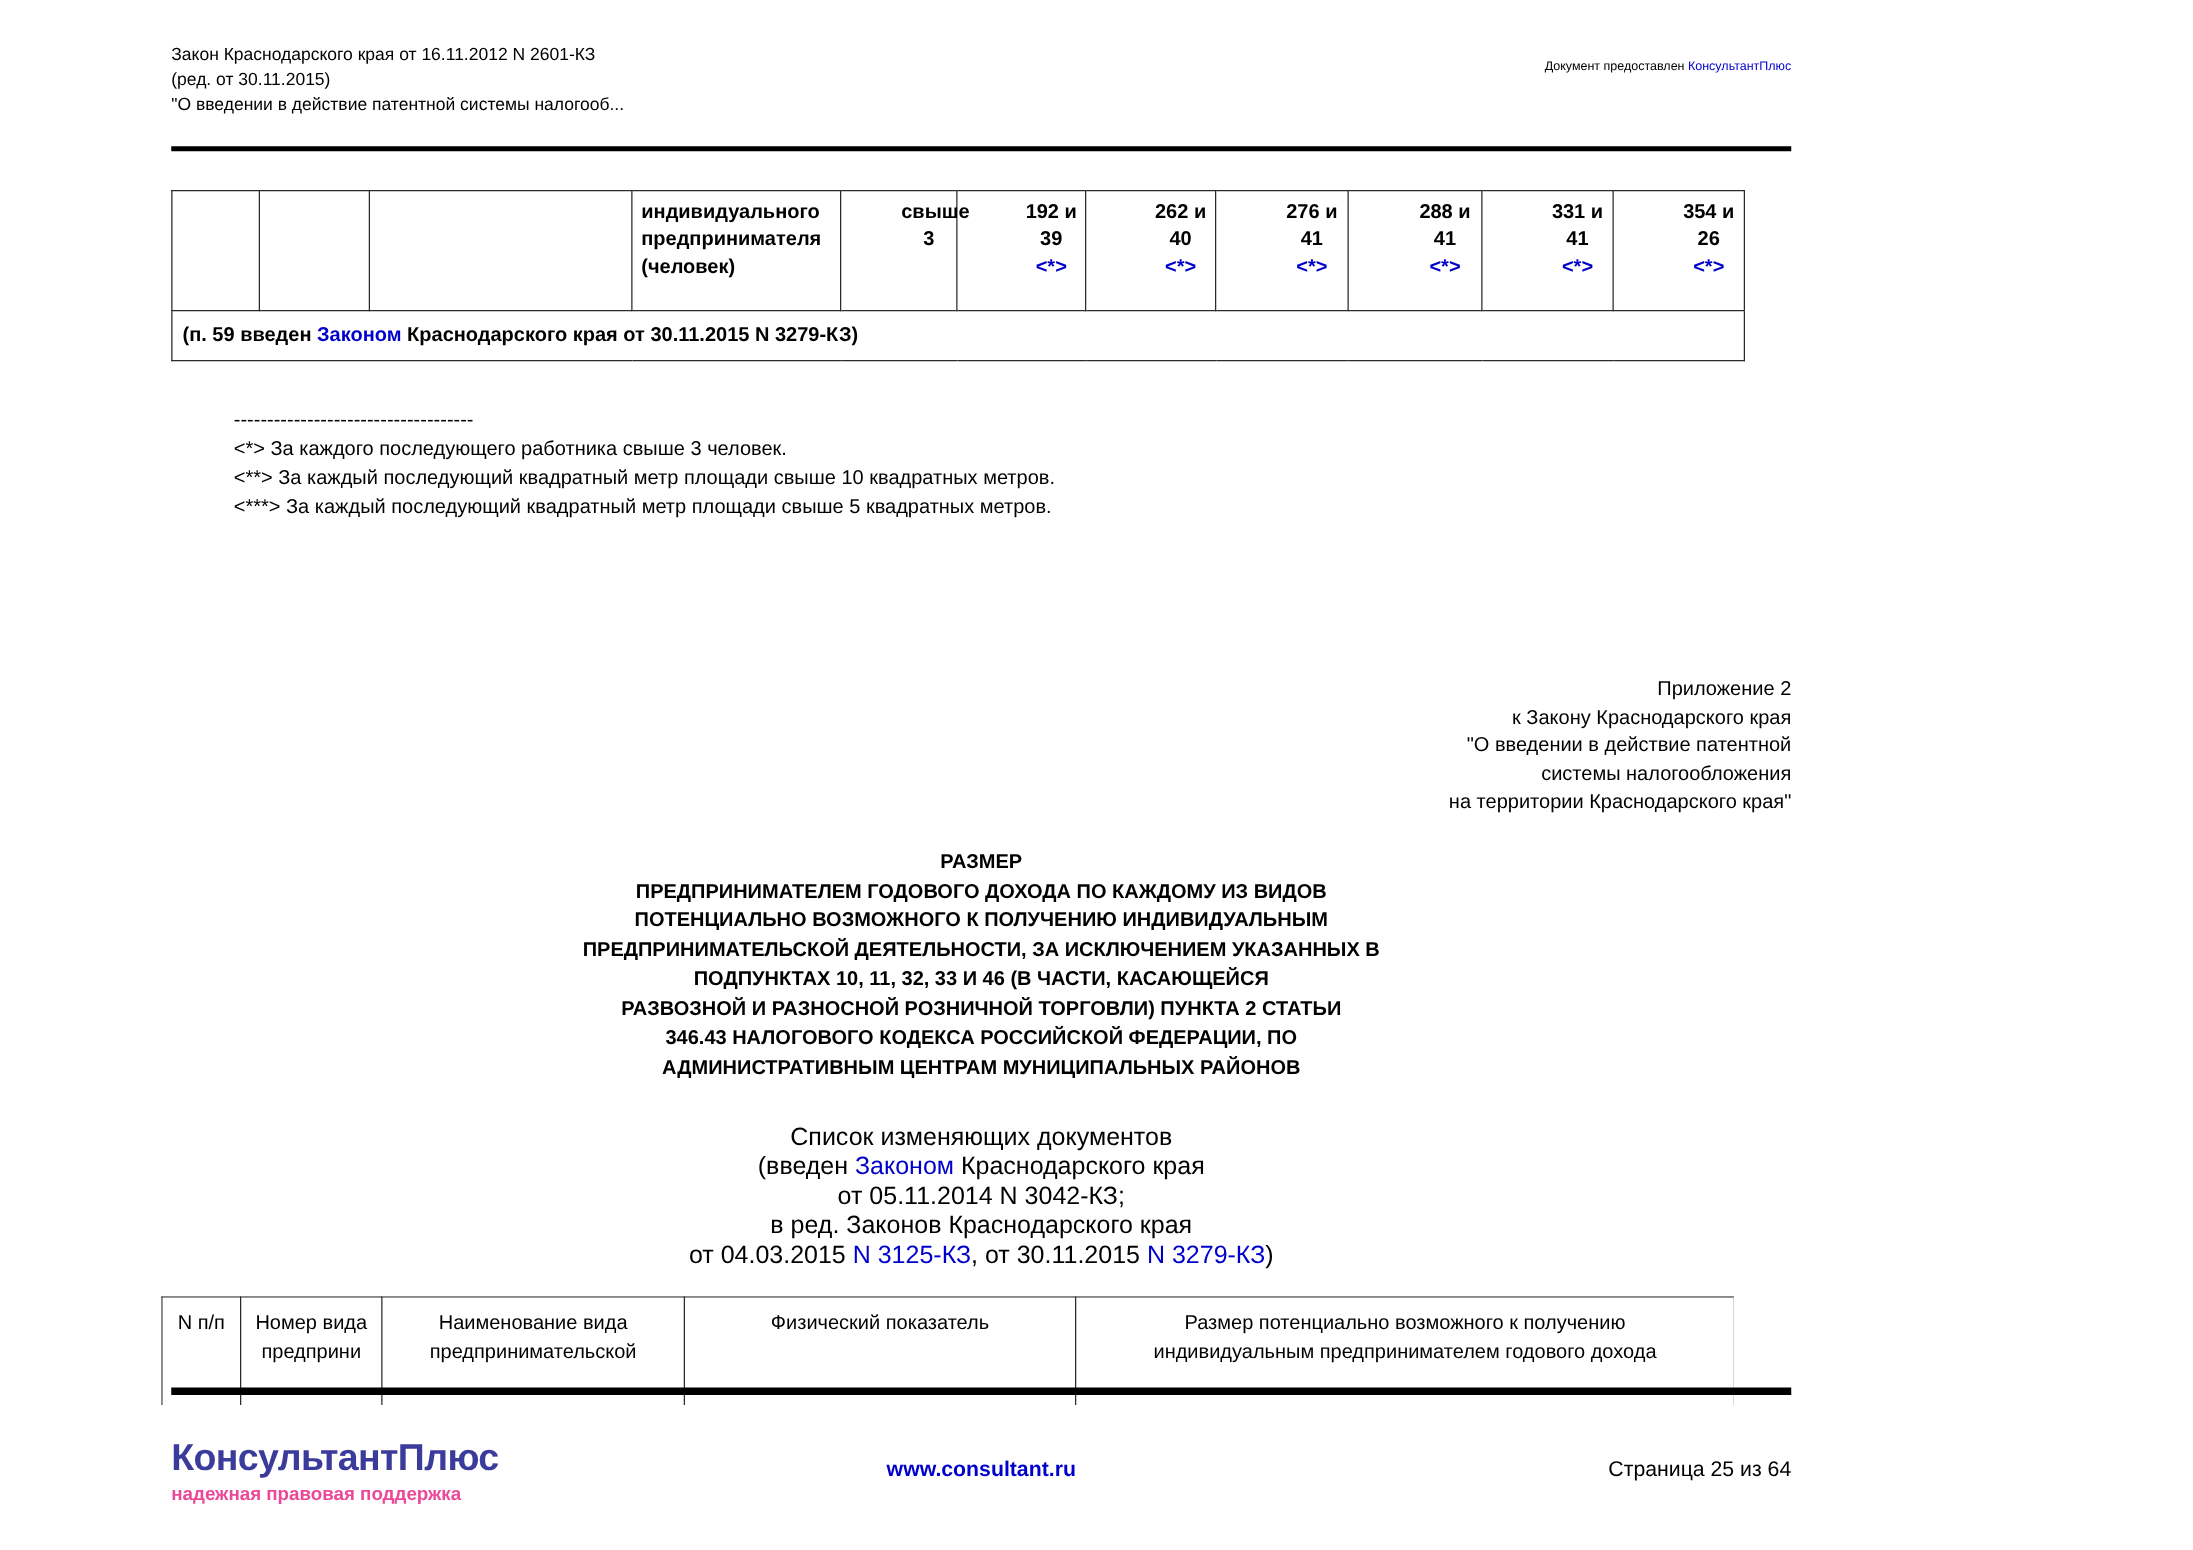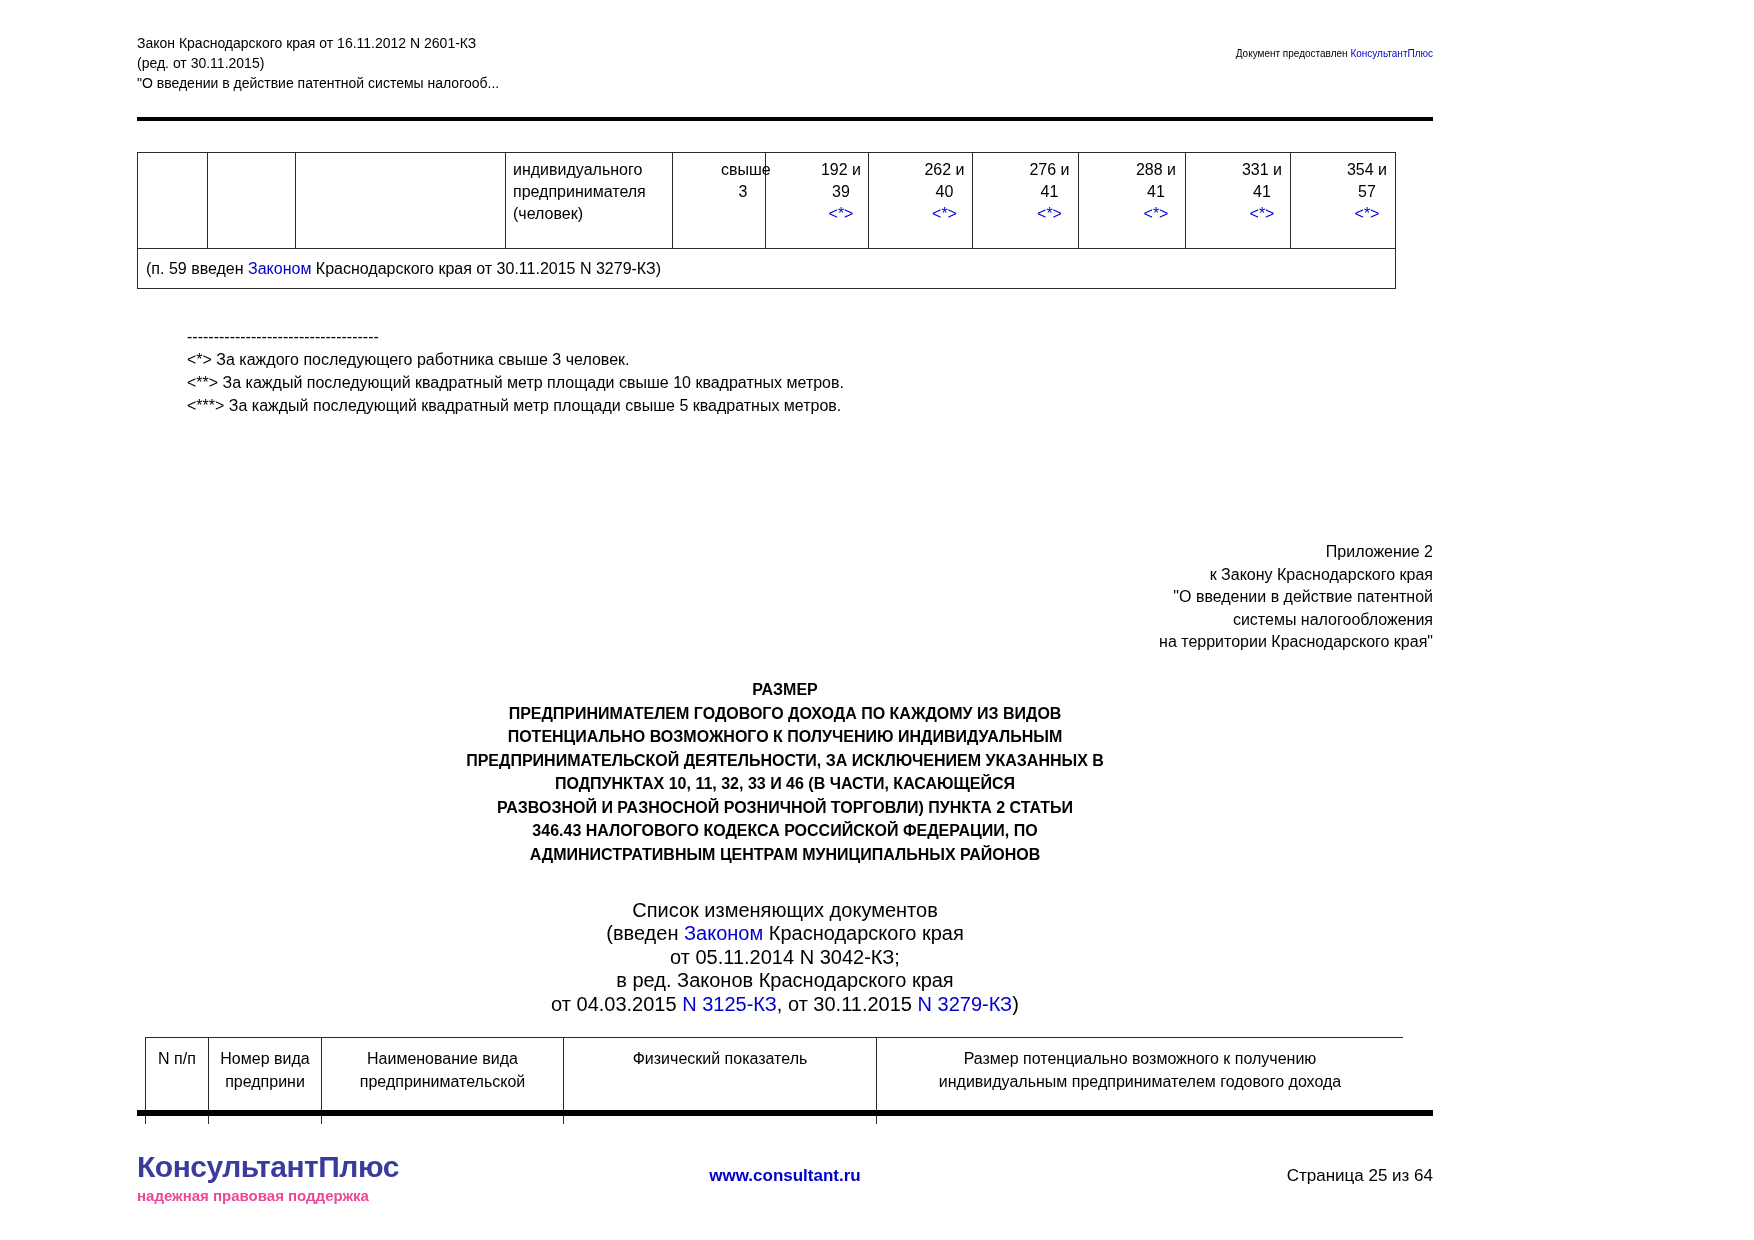--- a/index.html
+++ b/index.html
@@ -26,42 +26,42 @@
   .hdr-right{left:837px;top:44px;width:596px;text-align:right;font-size:10px;line-height:19.5px;}
 
   
   .rule{left:137px;width:1296px;background:#000;}
   .rule-top{top:117px;height:4px;}
   .rule-bottom{top:1110px;height:6px;}
 
   
   .top-table{left:137px;top:152px;width:1258px;}
   .top-table table{border-collapse:collapse;table-layout:fixed;width:1258px;font-size:16px;}
-  .top-table td{border:1px solid var(--border);vertical-align:top;padding:0;}
+  .top-table td{border:1px solid var(--border);vertical-align:top;padding:0;font-weight:bold;}
   .tt-main td{height:96px;padding-left:48px;}
   .c0{width:70px}.c1{width:88px}.c2{width:210px}.c3{width:167px}.c4{width:93px}
   .c5{width:103px}.c6{width:104px}.c7{width:106px}.c8{width:107px}.c9{width:105px}.c10{width:105px}
   .cell-left{padding:6px 6px 0 7px !important;line-height:22px;text-align:left;}
   .cell-center{padding-top:6px !important;text-align:center;line-height:22px;}
   .caption-cell{height:40px;vertical-align:middle !important;padding:0 0 0 8px !important;font-size:16px;}
 
   
   .footnotes{left:187px;top:325px;font-size:16px;line-height:23px;}
 
   
   .annex{left:837px;top:541px;width:596px;text-align:right;font-size:16px;line-height:22.5px;}
 
   
   .doc-title{left:137px;top:678px;width:1296px;text-align:center;font-size:16px;font-weight:bold;line-height:23.5px;}
 
   
   .amendments{left:137px;top:899px;width:1296px;text-align:center;font-size:20px;line-height:23.4px;}
 
   
-  .bottom-table{left:145px;top:1037px;width:1258px;height:87px;overflow:hidden;}
+  .bottom-table{left:129px;top:1037px;width:1258px;height:87px;overflow:hidden;}
   .bottom-table table{border-collapse:collapse;table-layout:fixed;width:1258px;font-size:16px;}
   .bottom-table td{border:1px solid var(--border);vertical-align:top;text-align:center;padding:9px 2px 0 2px;height:110px;line-height:23px;}
   .b0{width:63px}.b1{width:113px}.b2{width:242px}.b3{width:313px}.b4{width:527px}
 
   
   .footer-logo{left:137px;top:1150px;font-size:30px;font-weight:bold;color:var(--logo);letter-spacing:-0.5px;}
   .footer-tagline{left:137px;top:1187px;font-size:15px;font-weight:600;color:#ec4899;}
   .footer-site{left:137px;top:1166px;width:1296px;text-align:center;font-size:17px;font-weight:bold;}
   .footer-page{left:837px;top:1166px;width:596px;text-align:right;font-size:17px;}
 </style>
@@ -109,21 +109,21 @@
         </td>
         <td class="c8 cell-center">
           <div>288 и 41</div>
           <div><a class="lnk">&lt;*&gt;</a></div>
         </td>
         <td class="c9 cell-center">
           <div>331 и 41</div>
           <div><a class="lnk">&lt;*&gt;</a></div>
         </td>
         <td class="c10 cell-center">
-          <div>354 и 57</div>
+          <div>354 и 26</div>
           <div><a class="lnk">&lt;*&gt;</a></div>
         </td>
       </tr>
       <tr>
         <td colspan="11" class="caption-cell">
           <span>(п. 59 введен </span><a class="lnk">Законом</a><span> Краснодарского края от 30.11.2015 N 3279-КЗ)</span>
         </td>
       </tr>
     </tbody>
       </table>

